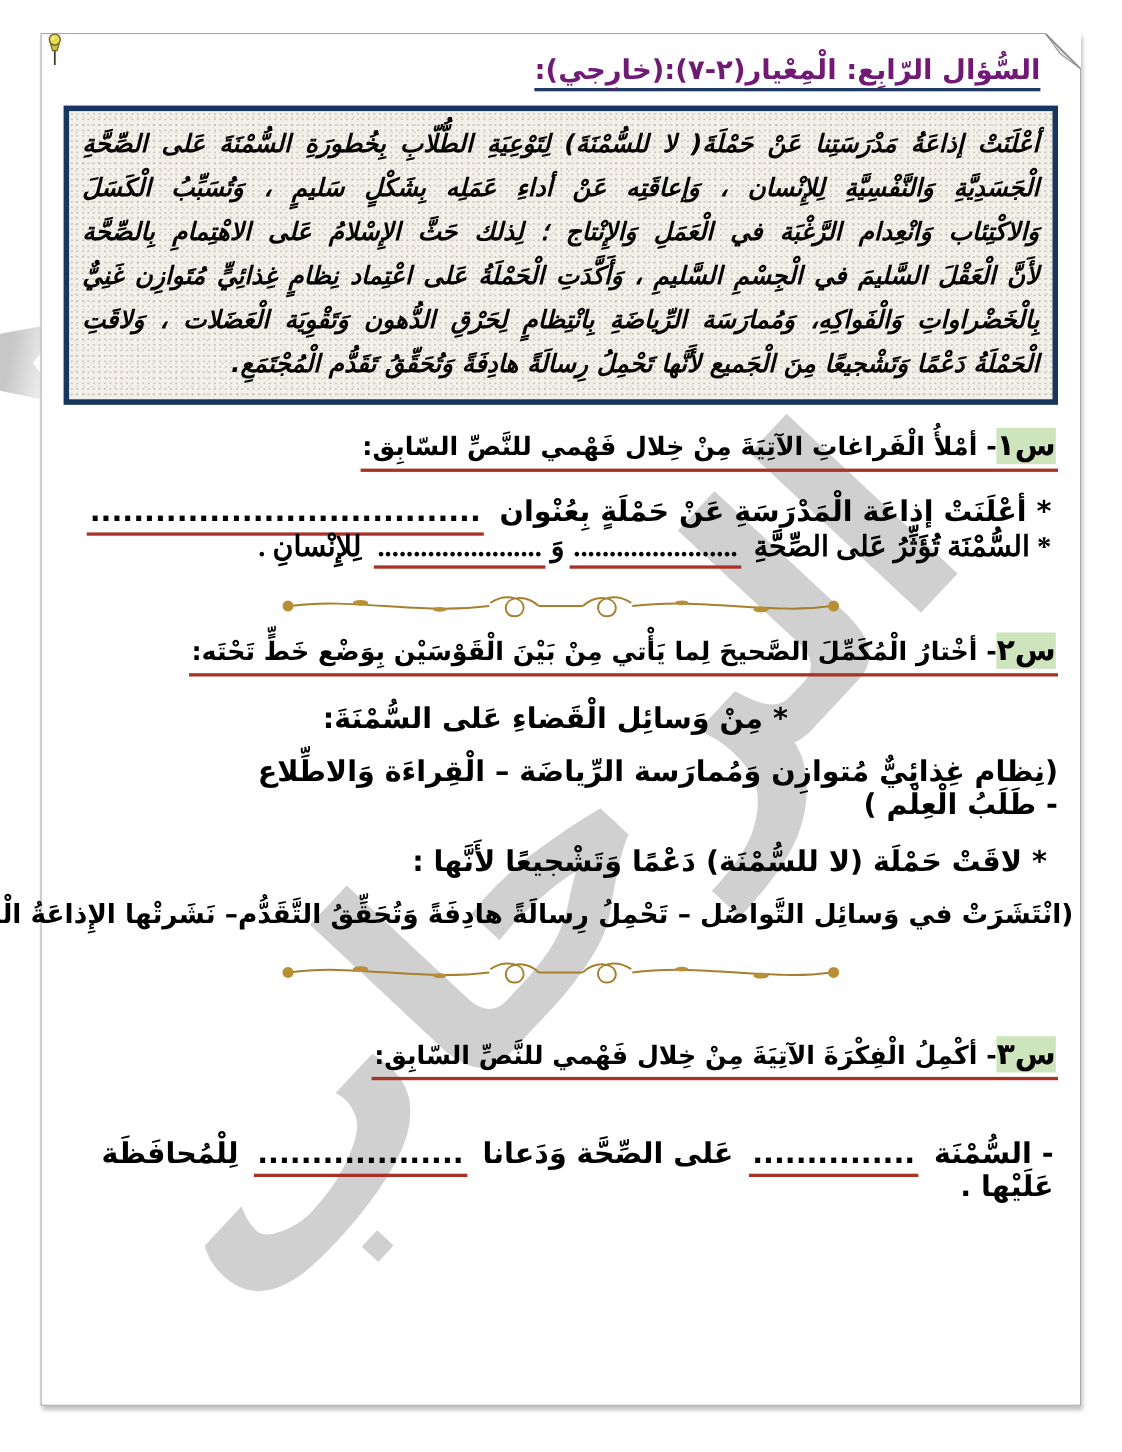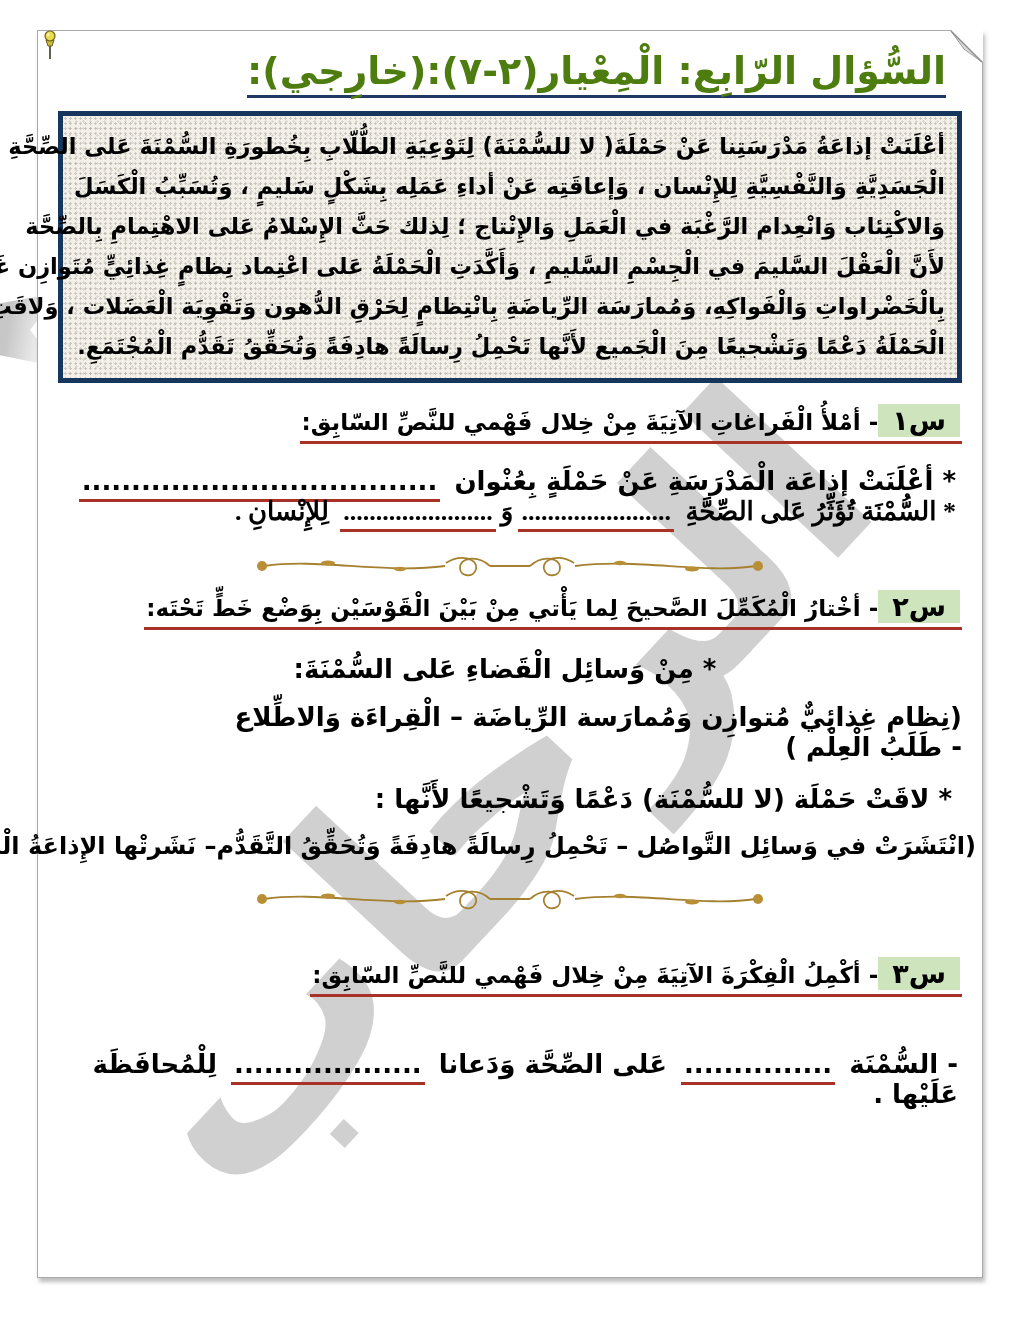--- a/index.html
+++ b/index.html
@@ -18,35 +18,35 @@
     display:flex; align-items:center; justify-content:center; pointer-events:none;
     transform:rotate(-47deg); font-size:280px; font-weight:700; color:#ababab; opacity:.55;
     white-space:nowrap; }
 
   .corner-svg { position:absolute; top:-1px; right:-1px; z-index:3; }
   .pin-svg { position:absolute; top:-2px; left:2px; z-index:3; }
 
   .content { position:relative; z-index:2; padding:0 20px; direction:rtl; color:#000; }
 
   .title-row { text-align:right; padding:18px 16px 0 0; }
-  .title { display:inline-block; color:#4d7c0f; font-size:38px; font-weight:700;
+  .title { display:inline-block; color:#701a75; font-size:25px; font-weight:700;
     border-bottom:3px solid #1f3864; padding-bottom:2px; }
 
   .passage-box { margin-top:13px; border:5px solid #17365d; padding:10px 12px 12px;
     background-color:#f3f0e9;
     background-image:radial-gradient(circle, rgba(110,104,88,.30) 1px, transparent 1.2px),
                      radial-gradient(circle, rgba(110,104,88,.18) 1px, transparent 1.2px);
     background-size:5px 5px, 7px 7px; background-position:0 0, 3px 2px; }
   .passage-line { font-size:22.5px; font-weight:700; line-height:40px;
-    text-align:justify; text-align-last:justify; white-space:nowrap; }
+    text-align:justify; text-align-last:justify; white-space:nowrap;font-style:italic; }
   .passage-line.last { text-align-last:right; }
 
   .q-heading { margin-top:22px; text-align:right; }
   .q-heading .wrap { display:inline-block; border-bottom:3px solid #a93226; padding:0 2px 5px; }
-  .q-num { background:#cde4bd; padding:1px 14px; font-size:27px; font-weight:700; }
+  .q-num { background:#cde4bd; padding:1px 0; font-size:27px; font-weight:700; }
   .q-text { font-size:23px; font-weight:700; }
 
   .line { font-size:26px; font-weight:700; text-align:right; }
   .blank { border-bottom:3px solid #a93226; padding:0 3px 3px; margin:0 5px; letter-spacing:1px; }
 
   .q1-b1 { margin-top:22px; padding-right:6px;text-align:right; }
   .q1-b2 { padding-right:6px;font-family:Liberation Serif, serif; }
 
   .divider { margin-top:26px; text-align:center; }
   .divider2 { margin-top:26px; }

